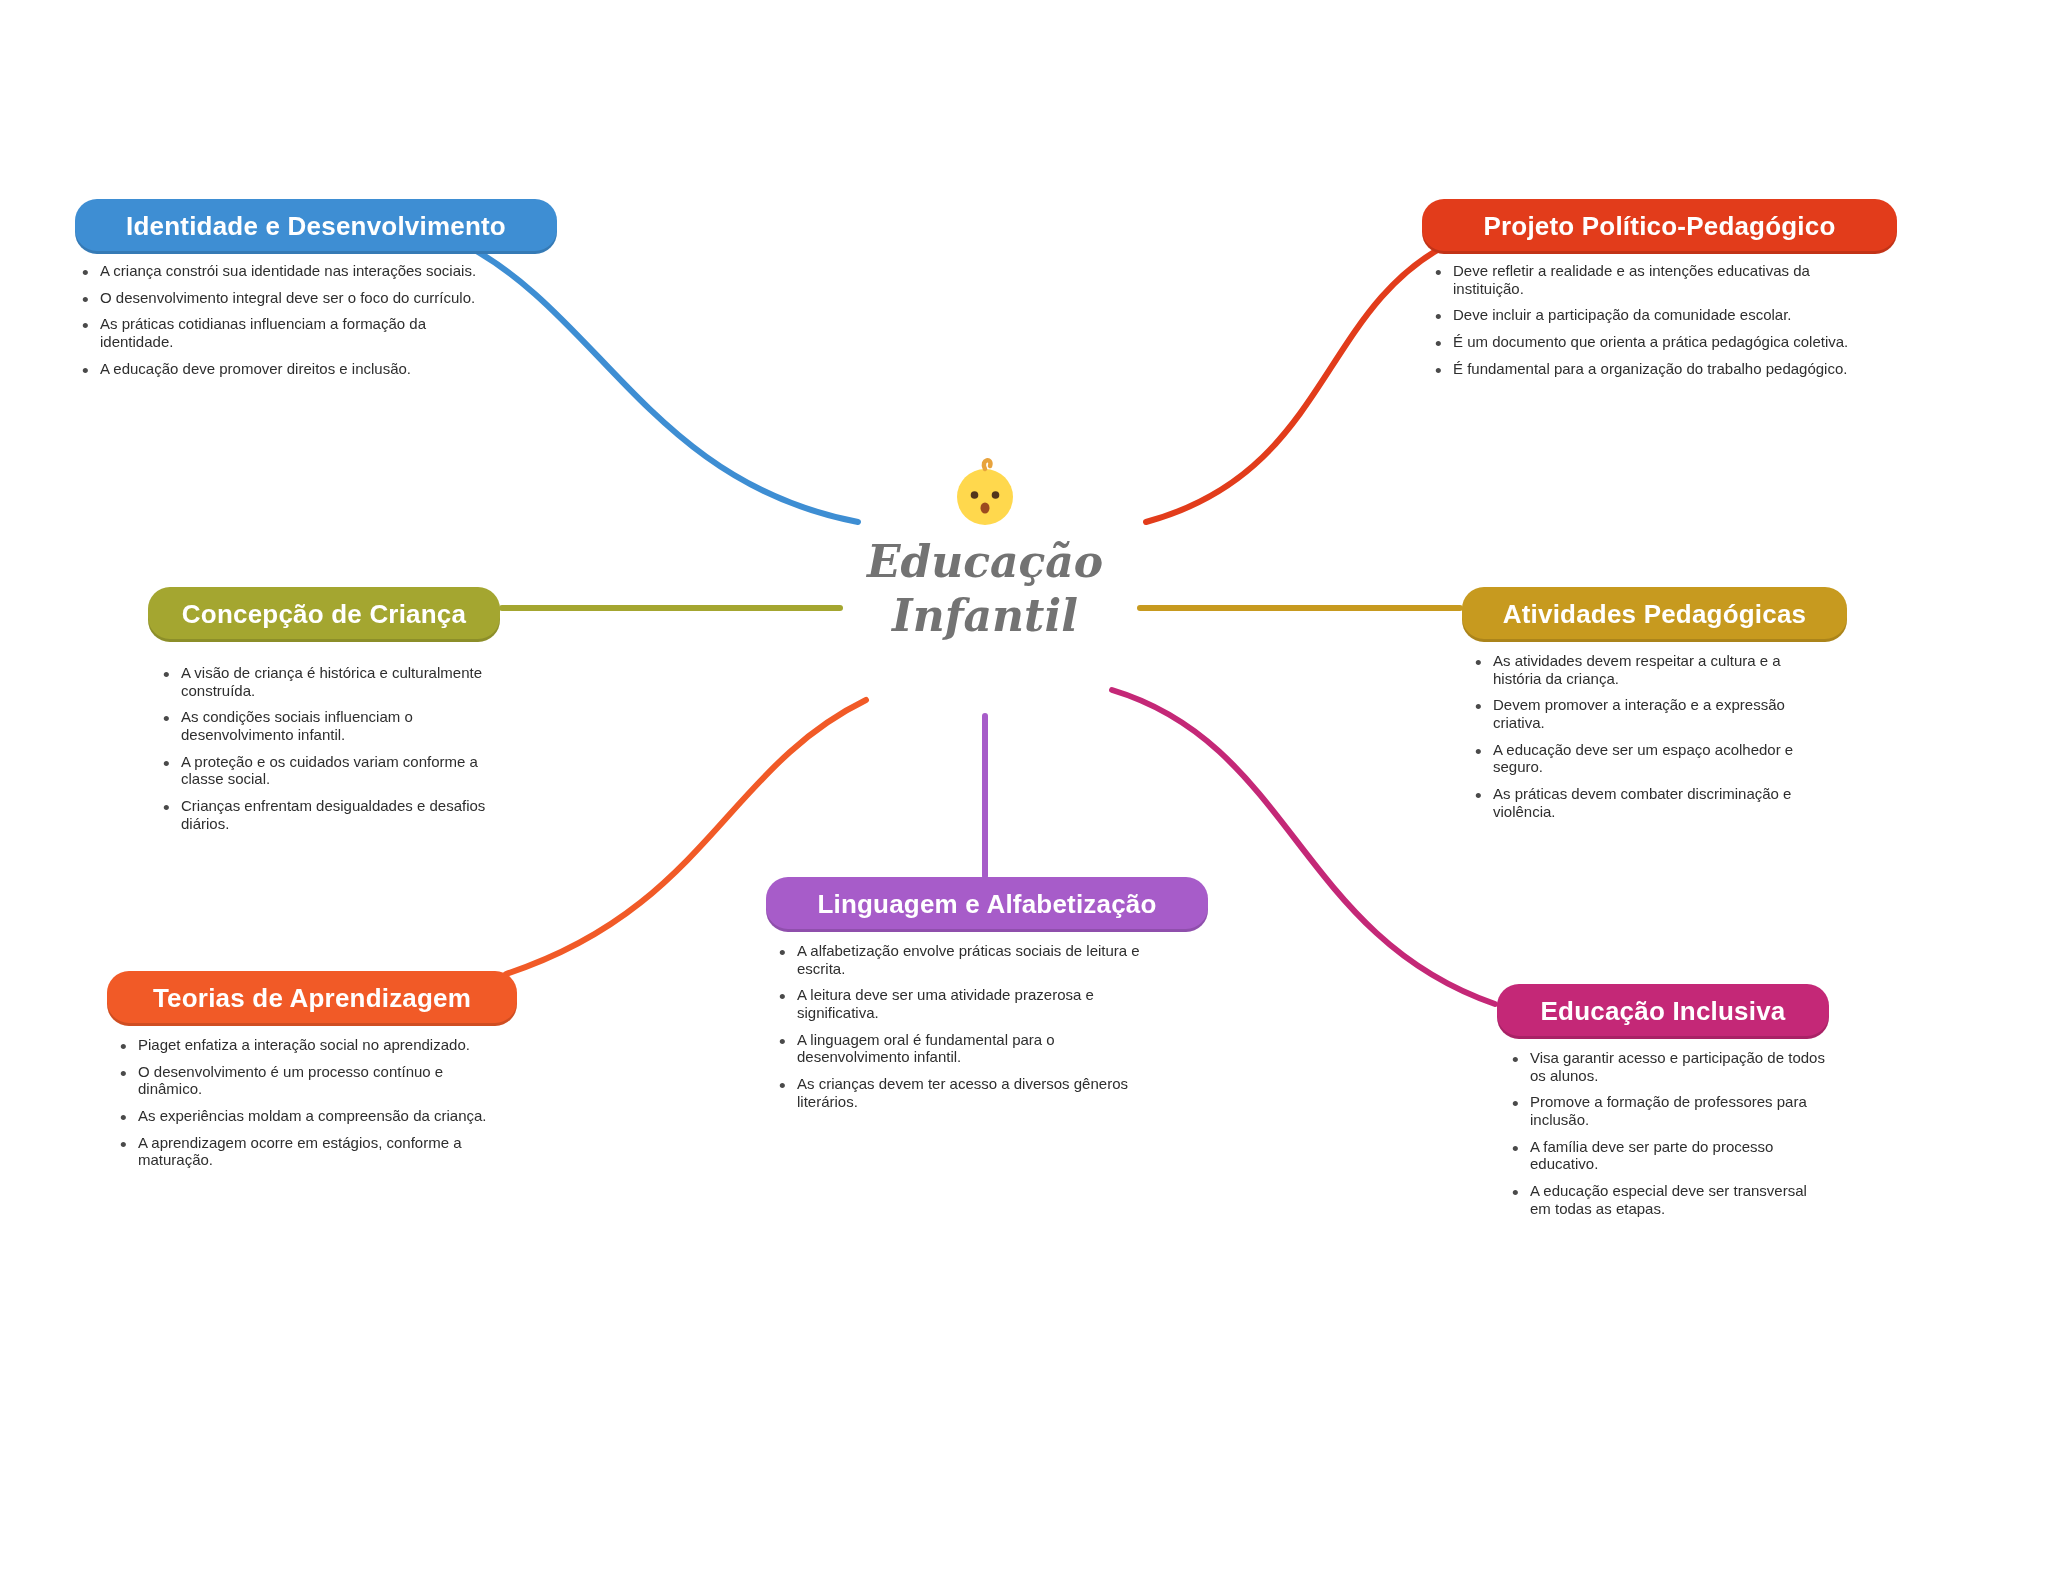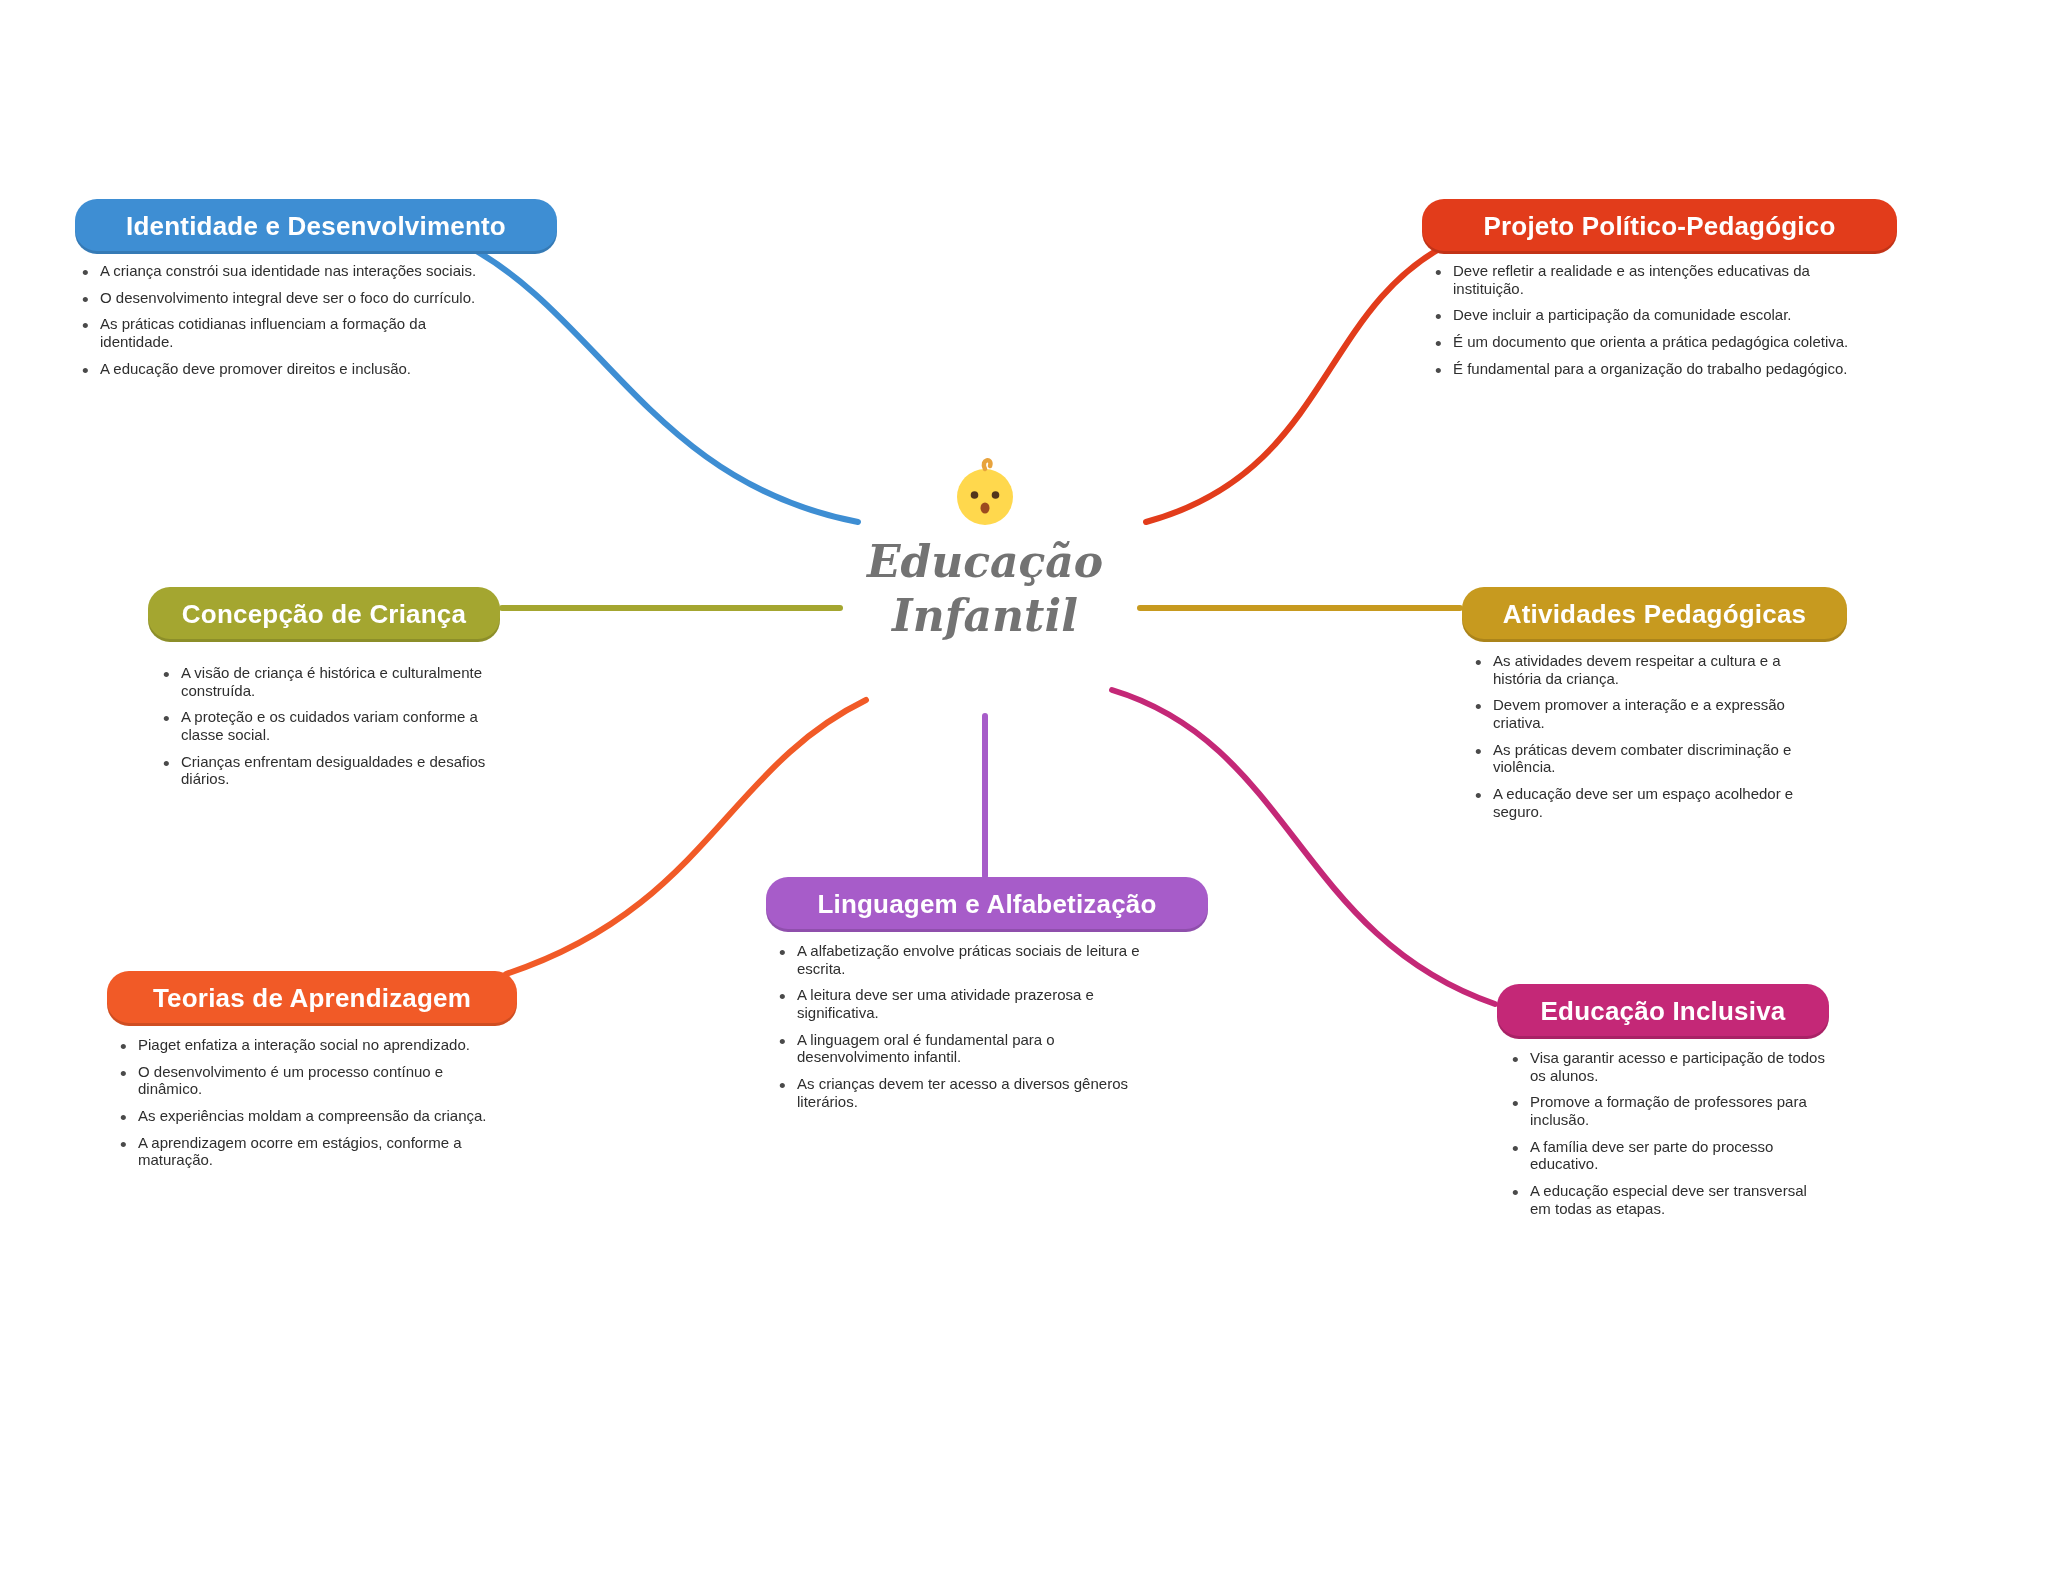--- a/index.html
+++ b/index.html
@@ -109,32 +109,33 @@
       <li><span>Deve incluir a participação da comunidade escolar.</span></li>
       <li><span>É um documento que orienta a prática pedagógica coletiva.</span></li>
       <li><span>É fundamental para a organização do trabalho pedagógico.</span></li>
     </ul>
   </div>
 
   <div class="branch" style="left:148px; top:587px; width:352px;">
     <div class="pill" style="background-color: rgb(164, 166, 48);">Concepção de Criança</div>
     <ul class="items" style="margin:22px 0 0 12px; width:330px;">
       <li><span>A visão de criança é histórica e culturalmente construída.</span></li>
+      <li><span>As condições sociais influenciam o desenvolvimento infantil.</span></li>
       <li><span>A proteção e os cuidados variam conforme a classe social.</span></li>
       <li><span>Crianças enfrentam desigualdades e desafios diários.</span></li>
     </ul>
   </div>
 
   <div class="branch" style="left:1462px; top:587px; width:385px;">
     <div class="pill" style="background-color: rgb(199, 154, 31);">Atividades Pedagógicas</div>
     <ul class="items" style="margin:10px 0 0 10px; width:355px;">
       <li><span>As atividades devem respeitar a cultura e a história da criança.</span></li>
       <li><span>Devem promover a interação e a expressão criativa.</span></li>
+      <li><span>A educação deve ser um espaço acolhedor e seguro.</span></li>
       <li><span>As práticas devem combater discriminação e violência.</span></li>
-      <li><span>A educação deve ser um espaço acolhedor e seguro.</span></li>
     </ul>
   </div>
 
   <div class="branch" style="left:107px; top:971px; width:410px;">
     <div class="pill" style="background-color: rgb(241, 90, 39);">Teorias de Aprendizagem</div>
     <ul class="items" style="margin:10px 0 0 10px; width:380px;">
       <li><span>Piaget enfatiza a interação social no aprendizado.</span></li>
       <li><span>O desenvolvimento é um processo contínuo e dinâmico.</span></li>
       <li><span>As experiências moldam a compreensão da criança.</span></li>
       <li><span>A aprendizagem ocorre em estágios, conforme a maturação.</span></li>

